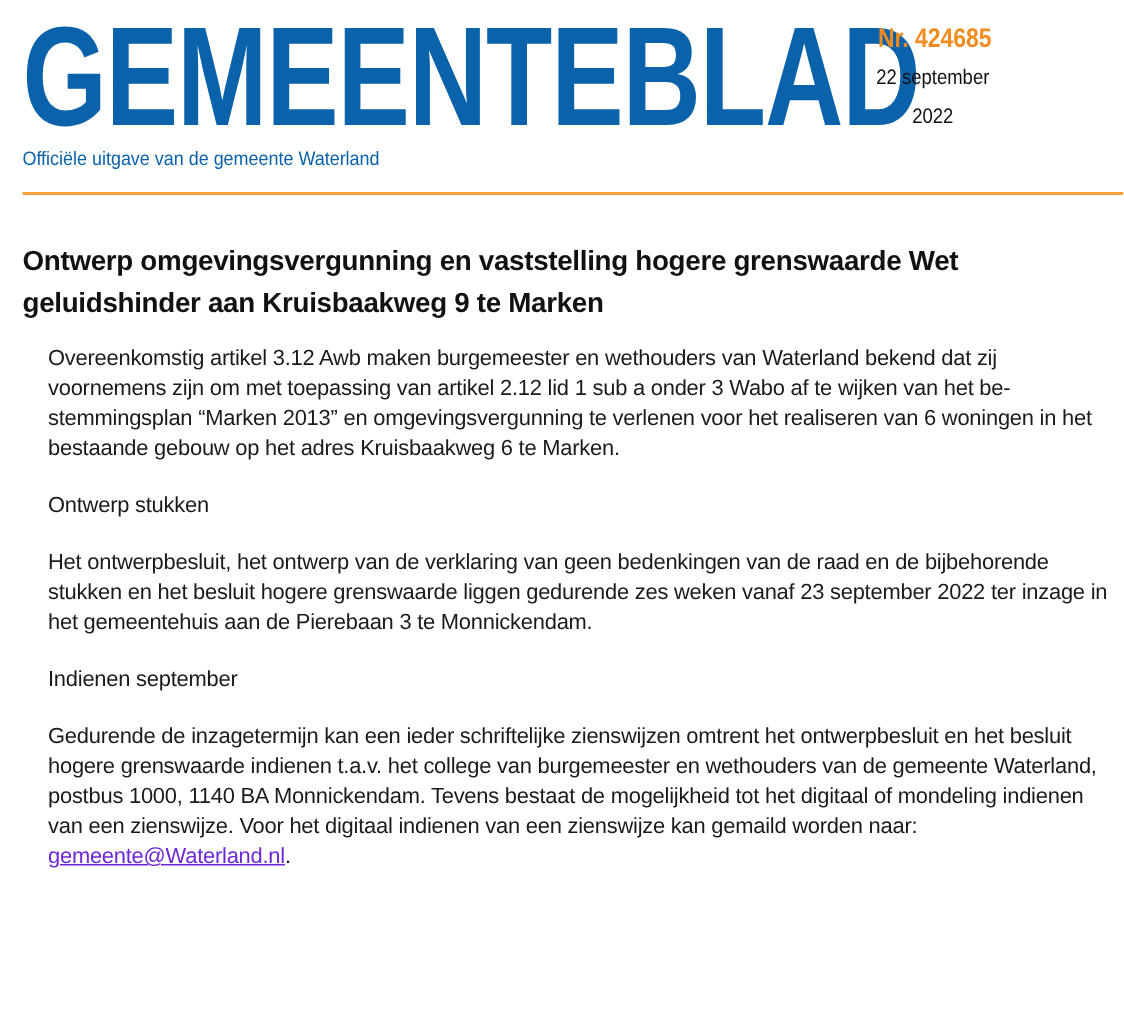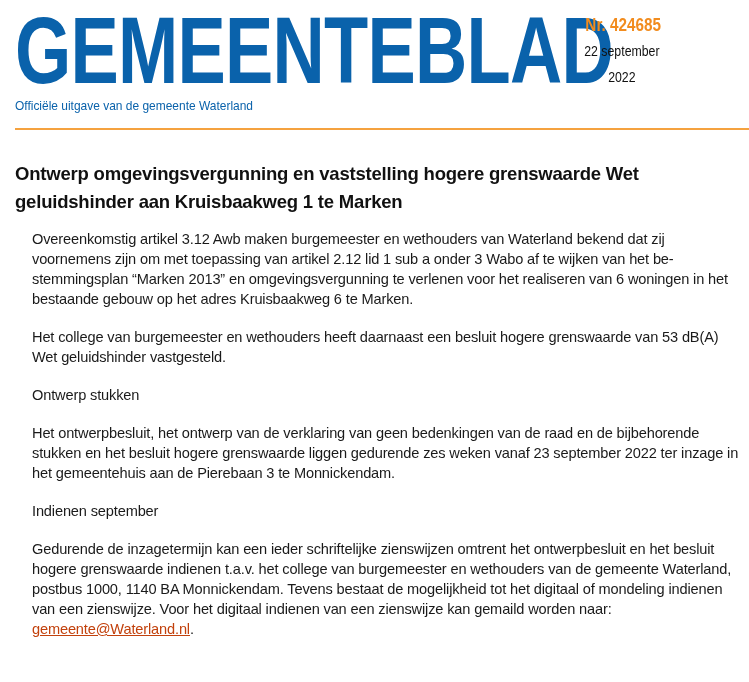--- a/index.html
+++ b/index.html
@@ -93,44 +93,43 @@
       letter-spacing: -0.2px;
     }
     .para {
       font-size: 14.6px;
       line-height: 20px;
       margin: 0 0 18px 17px;
       color: #1a1a1a;
       letter-spacing: -0.15px;
     }
     .para a {
-      color: #c2410c;
+      color: #6d28d9;
       text-decoration: underline;
     }
   </style>
 </head>
 <body>
 
 <header class="masthead">
   <div class="masthead-title">GEMEENTEBLAD</div>
   <div class="masthead-subtitle">Officiële uitgave van de gemeente Waterland</div>
   <div class="issue-block">
     <div class="issue-number">Nr. 424685</div>
     <div class="issue-date-line1">22 september</div>
     <div class="issue-date-line2">2022</div>
   </div>
 </header>
 
 <div class="rule"></div>
 
 <article class="article">
-  <h1 class="article-title">Ontwerp omgevingsvergunning en vaststelling hogere grenswaarde Wet geluidshinder aan Kruisbaakweg 1 te Marken</h1>
+  <h1 class="article-title">Ontwerp omgevingsvergunning en vaststelling hogere grenswaarde Wet geluidshinder aan Kruisbaakweg 9 te Marken</h1>
 
   <p class="para">Overeenkomstig artikel 3.12 Awb maken burgemeester en wethouders van Waterland bekend dat zij voornemens zijn om met toepassing van artikel 2.12 lid 1 sub a onder 3 Wabo af te wijken van het be­stemmingsplan “Marken 2013” en omgevingsvergunning te verlenen voor het realiseren van 6 woningen in het bestaande gebouw op het adres Kruisbaakweg 6 te Marken.</p>
-  <p class="para">Het college van burgemeester en wethouders heeft daarnaast een besluit hogere grenswaarde van 53 dB(A) Wet geluidshinder vastgesteld.</p>
   <p class="para">Ontwerp stukken</p>
   <p class="para">Het ontwerpbesluit, het ontwerp van de verklaring van geen bedenkingen van de raad en de bijbeho­rende stukken en het besluit hogere grenswaarde liggen gedurende zes weken vanaf 23 september 2022 ter inzage in het gemeentehuis aan de Pierebaan 3 te Monnickendam.</p>
   <p class="para">Indienen september</p>
 
   <p class="para"><span>Gedurende de inzagetermijn kan een ieder schriftelijke zienswijzen omtrent het ontwerpbesluit en het besluit hogere grenswaarde indienen t.a.v. het college van burgemeester en wethouders van de ge­meente Waterland, postbus 1000, 1140 BA Monnickendam. Tevens bestaat de mogelijkheid tot het di­gitaal of mondeling indienen van een zienswijze. Voor het digitaal indienen van een zienswijze kan gemaild worden naar: </span><a href="#">gemeente@Waterland.nl</a><span>.</span></p>
 
 
 </article>
 
 </body></html>

